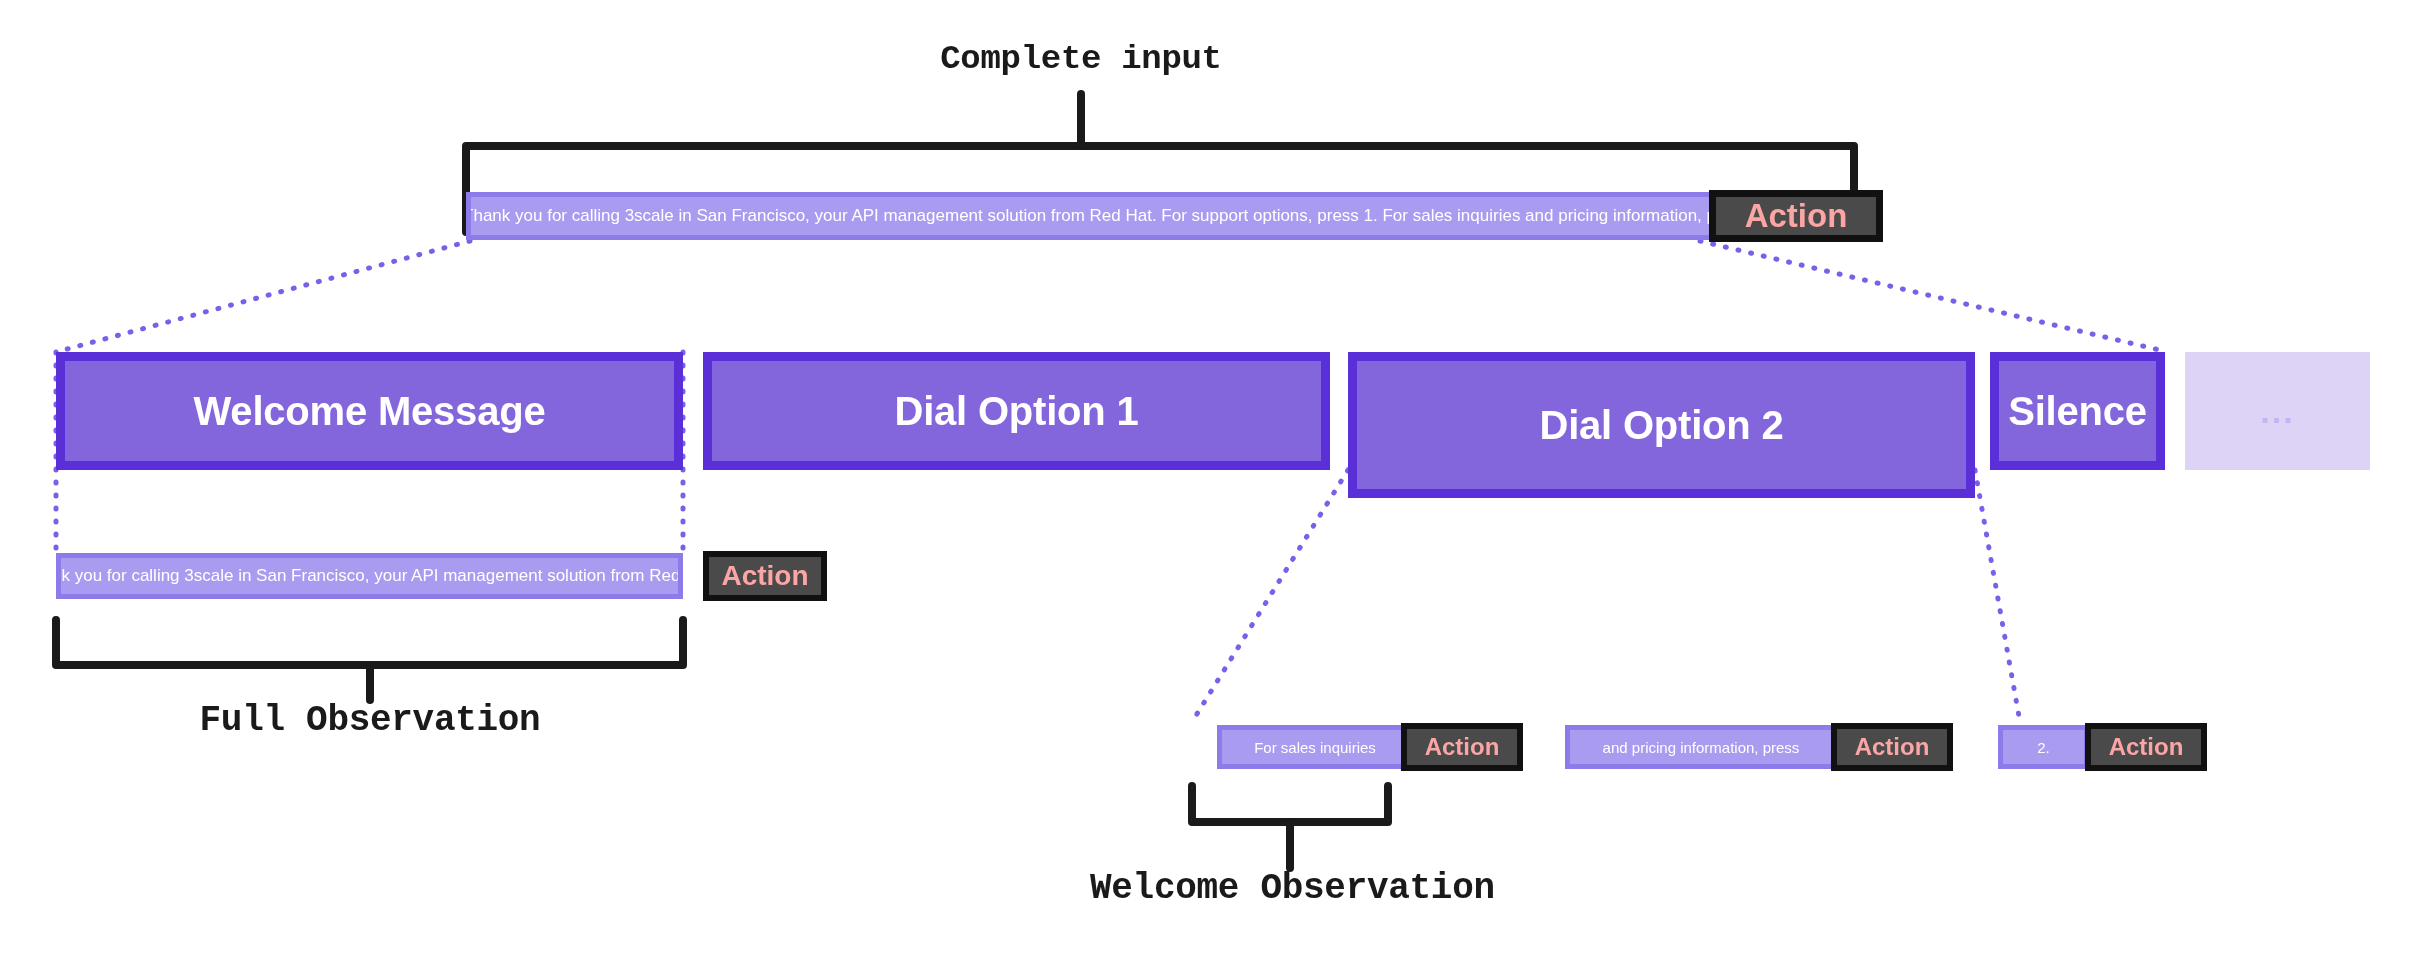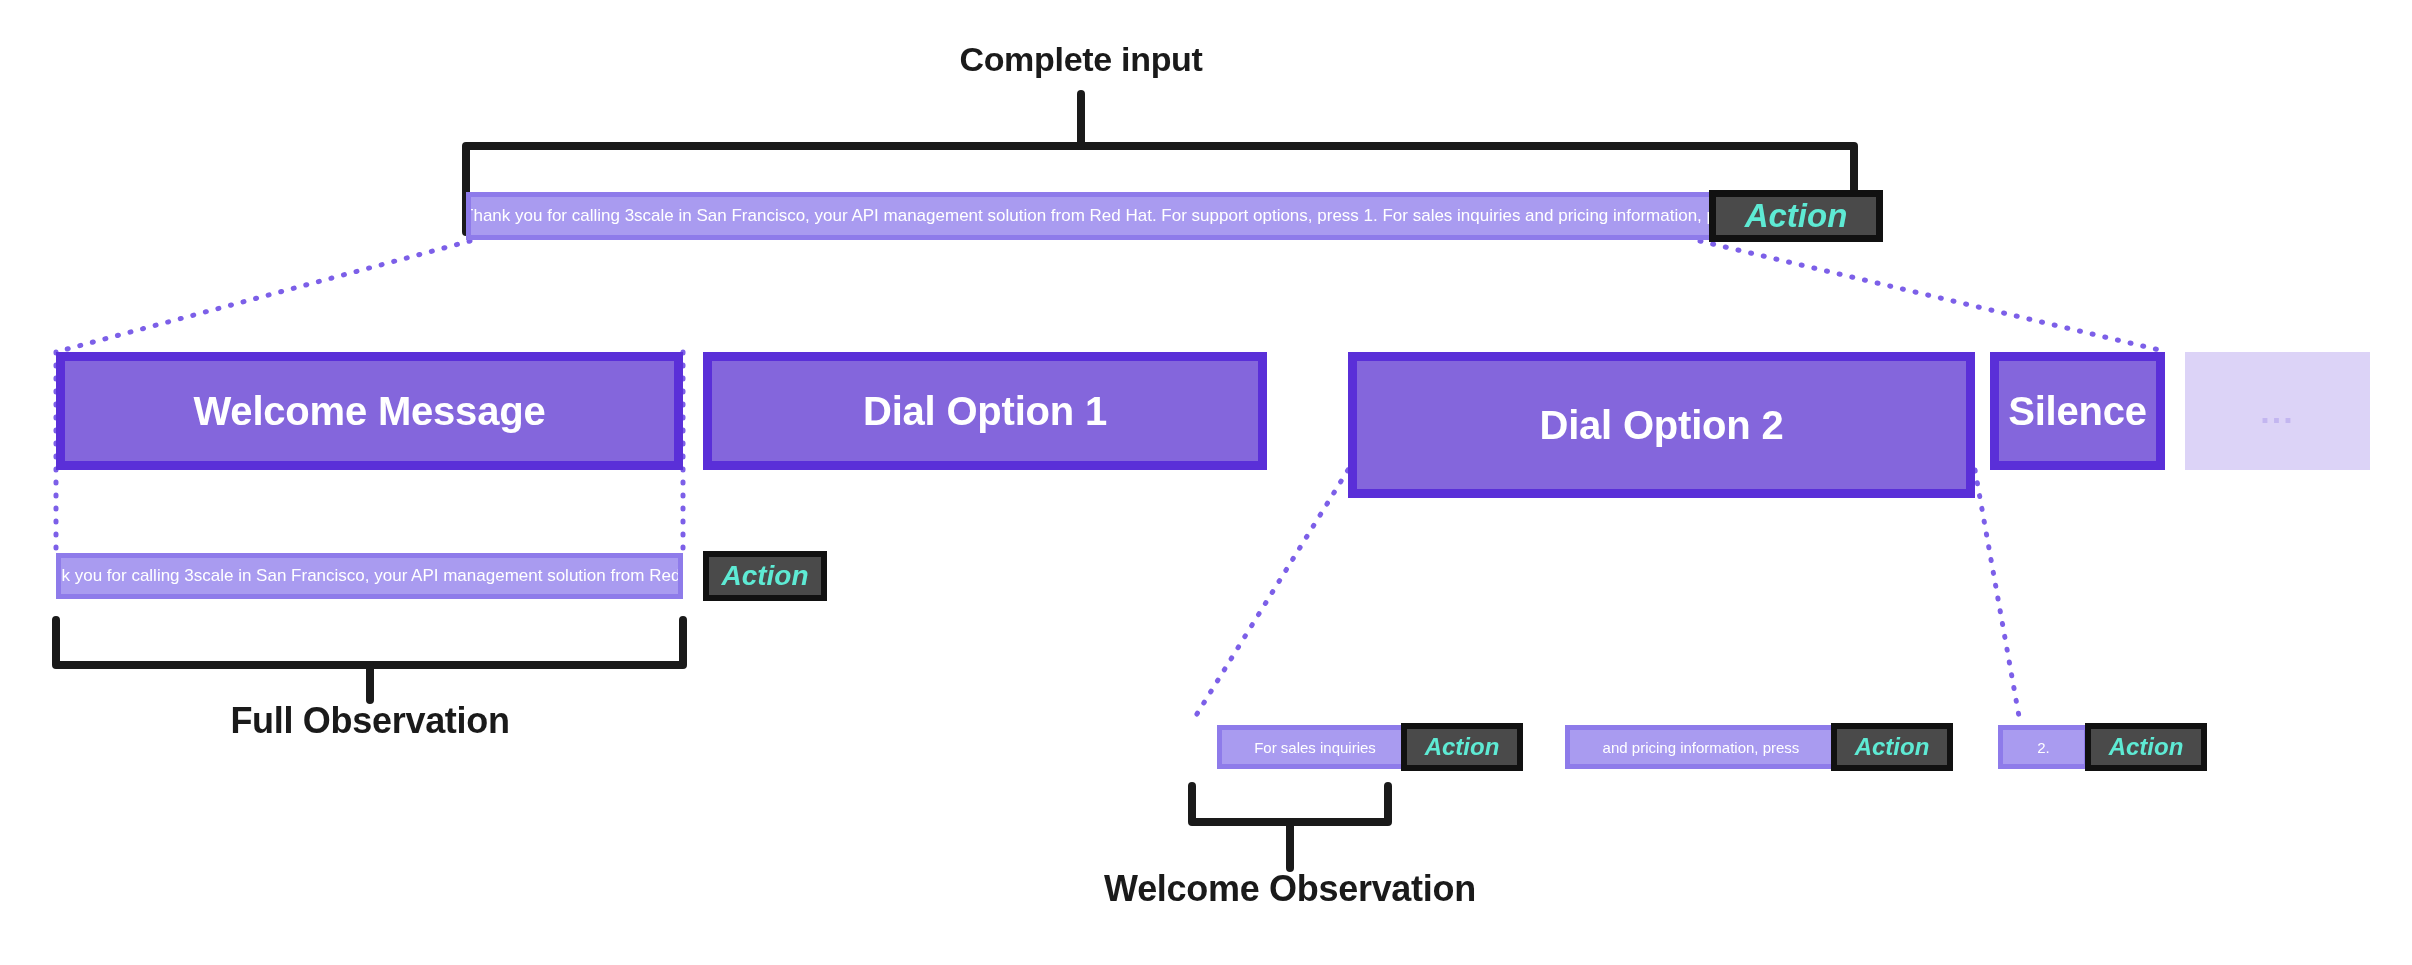--- a/index.html
+++ b/index.html
@@ -23,20 +23,21 @@
   
   .abs { position: absolute; box-sizing: border-box; }
 
   
   .heading {
     font-weight: bold;
     color: #1a1a1a;
     white-space: nowrap;
     letter-spacing: -0.3px;
     text-align: center;
+    font-family: Liberation Mono, monospace;
   }
   .heading-top   { font-size: 34px; }
   .heading-obs   { font-size: 36px; }
 
   
   .node {
     background: #8466DC;
     border: 9px solid #5A2FD8;
     display: flex;
     align-items: center;
@@ -73,24 +74,23 @@
   .chip-main { font-size: 17px; }
   .chip-small { font-size: 15px; margin-left: 25px; }
 
   
   .action {
     background: #4A4A4A;
     border: 6px solid #111111;
     display: flex;
     align-items: center;
     justify-content: center;
-    color: #5eead4;
+    color: #fca5a5;
     font-weight: bold;
     white-space: nowrap;
-    font-style: italic;
   }
   .action-lg { font-size: 33px; border-width: 7px; }
   .action-md { font-size: 28px; border-width: 6px; }
   .action-sm { font-size: 24px; border-width: 6px; }
 
   
   #links {
     position: absolute;
     left: 0; top: 0;
     width: 2412px;
@@ -147,21 +147,21 @@
   </svg>
 
   <div class="abs heading heading-top" style="left:881px; top:40px; width:400px;">Complete input</div>
 
   <div class="abs chip chip-main" style="left:466px; top:192px; width:1385px; height:48px;">Thank you for calling 3scale in San Francisco, your API management solution from Red Hat. For support options, press 1. For sales inquiries and pricing information, press 2. [SILENCE]</div>
 
   <div class="abs action action-lg" style="left:1709px; top:190px; width:174px; height:52px;">Action</div>
 
   <div class="abs node" style="left:56px; top:352px; width:627px; height:118px;">Welcome Message</div>
 
-  <div class="abs node" style="left:703px; top:352px; width:564px; height:118px;">Dial Option 1</div>
+  <div class="abs node" style="left:703px; top:352px; width:627px; height:118px;">Dial Option 1</div>
 
   <div class="abs node" style="left:1348px; top:352px; width:627px; height:146px;">Dial Option 2</div>
 
   <div class="abs node" style="left:1990px; top:352px; width:175px; height:118px;text-align:center;">Silence</div>
 
   <div class="abs node node-ellipsis" style="left:2185px; top:352px; width:185px; height:118px;">...</div>
 
   <div class="abs chip chip-main" style="left:56px; top:553px; width:627px; height:46px;">Thank you for calling 3scale in San Francisco, your API management solution from Red Hat.</div>
 
   <div class="abs action action-md" style="left:703px; top:551px; width:124px; height:50px;">Action</div>

